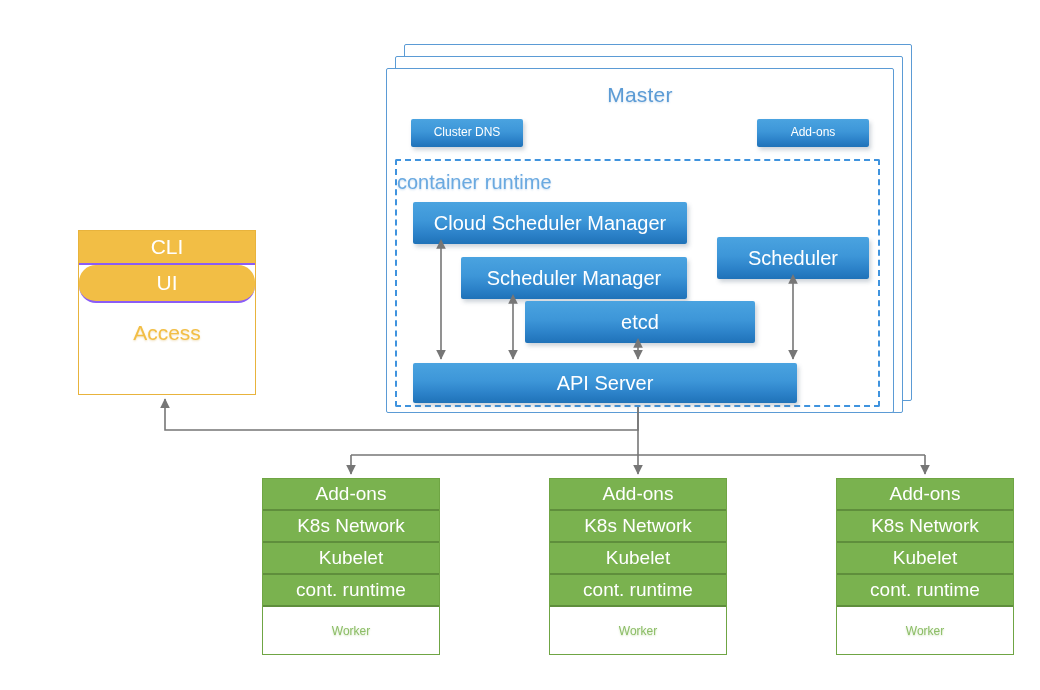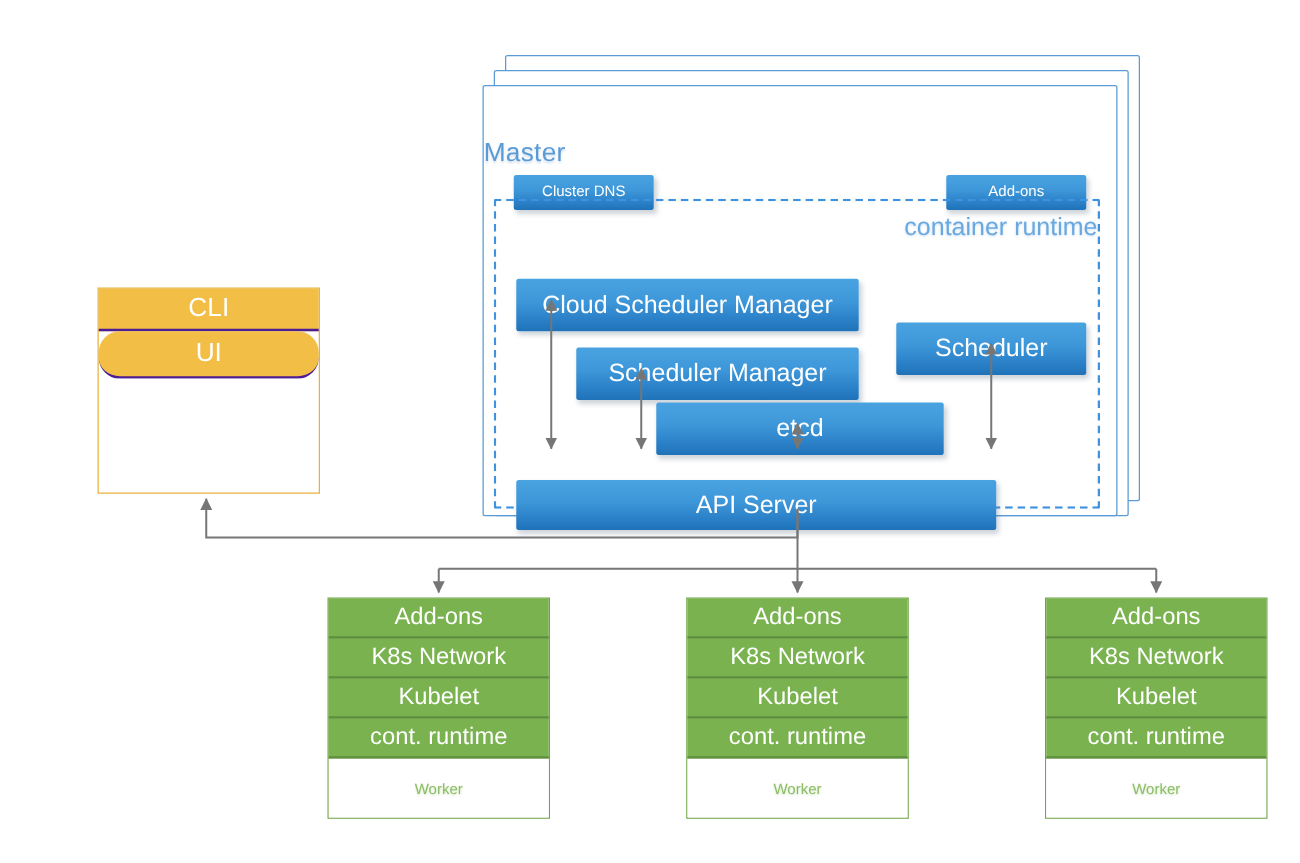--- a/index.html
+++ b/index.html
@@ -30,73 +30,72 @@
   }
   .master-panel {
     border: 1px solid #5b9bd5;
     background: #ffffff;
     border-radius: 2px;
   }
   .master-title {
     position: absolute;
     left: 0; right: 0;
     top: 14px;
+    text-align: center;
     color: #5b9bd5;
     font-size: 21px;
     letter-spacing: 0.2px;
     text-shadow: 0 1px 2px rgba(120,160,200,.35);
-    margin-top: 28px;
   }
 
   
   .runtime-box {
     border: 2px dashed #3f93de;
     background: transparent;
     border-radius: 2px;
   }
   .runtime-title {
     position: absolute;
     left: 0; right: 0;
     top: 10px;
-    text-align: right;
+    text-align: left;
     color: #6aa9e0;
     font-size: 20px;
     text-shadow: 0 1px 2px rgba(130,175,220,.45);
   }
 
   
   .blue-box {
     background: linear-gradient(to bottom, #4aa3e0 0%, #3d96d8 45%, #2c82c9 75%, #1f72b8 100%);
     color: #ffffff;
     display: flex;
     align-items: center;
     justify-content: center;
     border-radius: 2px;
     box-shadow: 2px 3px 4px rgba(90,110,130,.30);
     text-align: center;
     line-height: 1.1;
-    margin-top: 21px;
   }
   .blue-box.big   { font-size: 20px; }
   .blue-box.small { font-size: 12px; }
 
   
   .access-wrap {
     border: 1px solid #e8b33c;
     background: #ffffff;
     box-sizing: border-box;
   }
   .access-bar {
     background: #f2be45;
     color: #ffffff;
     font-size: 21px;
     display: flex;
     align-items: center;
     justify-content: center;
-    border-bottom: 2px solid #4c1d95;
+    border-bottom: 2px solid #8b5cf6;
     box-sizing: border-box;
   }
   .access-foot {
     background: #ffffff;
     color: #f2be45;
     font-size: 21px;
     display: flex;
     align-items: center;
     justify-content: center;
     box-sizing: border-box;
@@ -165,20 +164,21 @@
 
   <div class="node blue-box big" style="left:525px; top:301px; width:230px; height:42px;">etcd</div>
 
   <div class="node blue-box big" style="left:717px; top:237px; width:152px; height:42px;">Scheduler</div>
 
   <div class="node blue-box big" style="left:413px; top:363px; width:384px; height:40px;">API Server</div>
 
   <div class="node access-wrap" style="left:78px; top:230px; width:178px; height:165px;">
     <div class="access-bar" style="height:34px;">CLI</div>
     <div class="access-bar" style="height:38px;border-radius:17px;">UI</div>
+    <div class="access-foot" style="height:59px;">Access</div>
   </div>
 
   <div class="node worker-wrap" style="left:262px; top:478px; width:178px; height:177px;">
     <div class="worker-bar" style="height:32px;">Add-ons</div>
     <div class="worker-bar" style="height:32px;">K8s Network</div>
     <div class="worker-bar" style="height:32px;">Kubelet</div>
     <div class="worker-bar" style="height:32px;">cont. runtime</div>
     <div class="worker-foot" style="height:47px;">Worker</div>
   </div>
 

